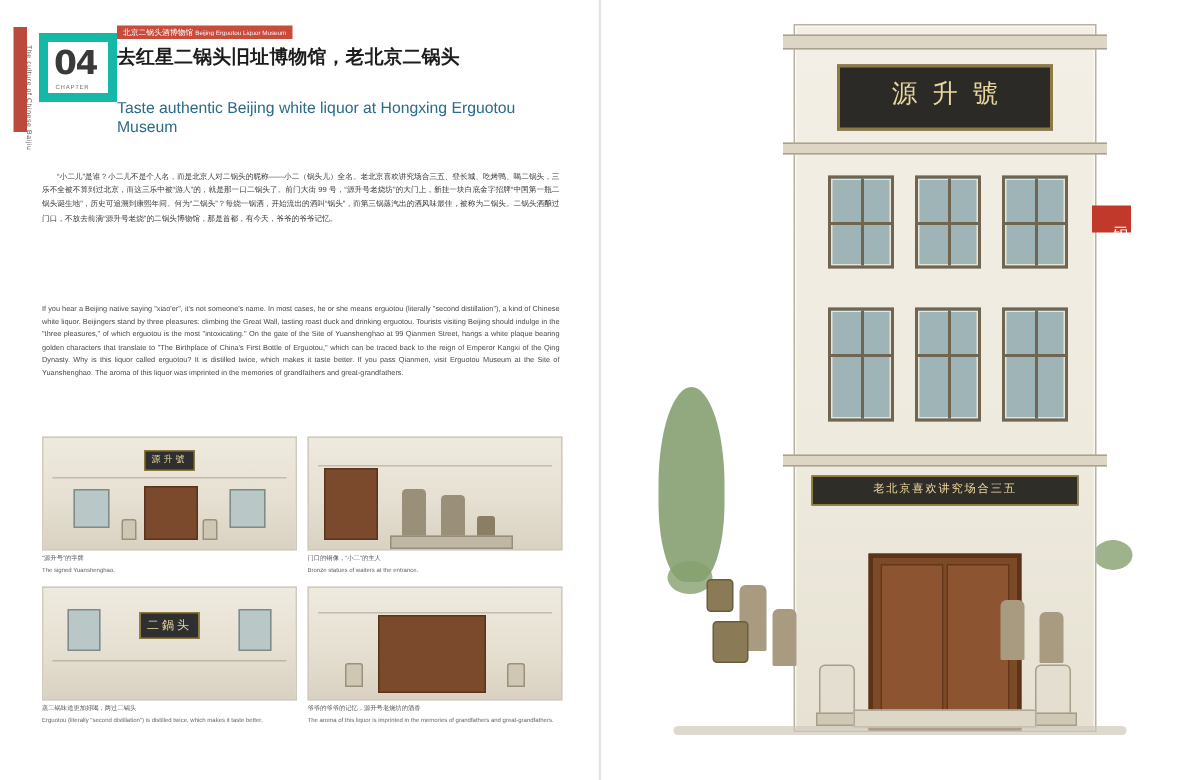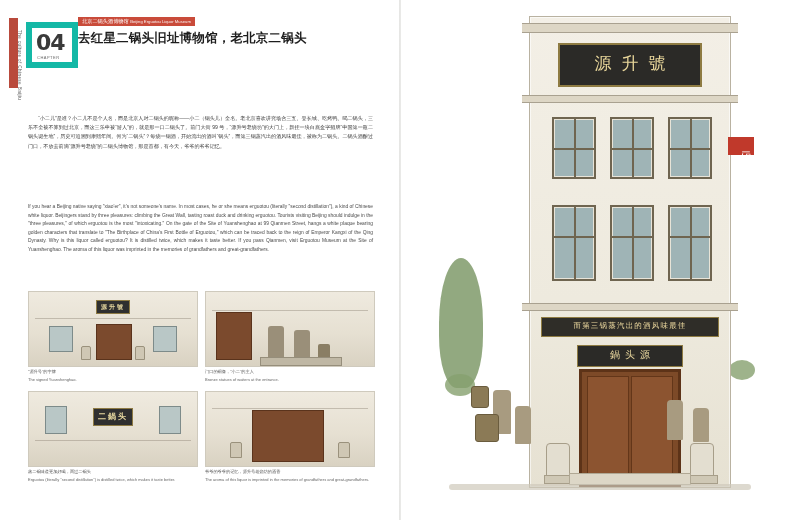--- a/index.html
+++ b/index.html
@@ -147,21 +147,20 @@
     position: absolute;
     left: 28px;
     top: 291px;
     width: 345px;
   }
   .ph {
     position: absolute;
     background: #e7e4dc;
     border: 0.5px solid #cfcabd;
     overflow: hidden;
-    font-weight: bold;
   }
   .ph-cap {
     position: absolute;
     font-size: 4.2px;
     line-height: 6px;
     color: #555;
     width: 168px;
   }
   .ph-cap.en { color: #666; font-size: 4px; }
 
@@ -426,20 +425,21 @@
 
     <div class="head-banner">
       <span>北京二锅头酒博物馆</span>
       <span class="en">Beijing Erguotou Liquor Museum</span>
     </div>
 
     <div class="title-cn">
       <div>去红星二锅头旧址博物馆，老北京二锅头</div>
     </div>
 
+    <div class="title-en">Taste authentic Beijing white liquor at Hongxing Erguotou Museum</div>
 
     <div class="body-cn">“小二儿”是谁？小二儿不是个人名，而是北京人对二锅头的昵称——小二（锅头儿）全名。老北京喜欢讲究场合三五、登长城、吃烤鸭、喝二锅头，三乐不全被不算到过北京，而这三乐中被“游人”的，就是那一口二锅头了。前门大街 99 号，“源升号老烧坊”的大门上，新挂一块白底金字招牌“中国第一瓶二锅头诞生地”，历史可追溯到康熙年间。何为“二锅头”？每烧一锅酒，开始流出的酒叫“锅头”，而第三锅蒸汽出的酒风味最佳，被称为二锅头。二锅头酒酿过门口，不放去前滴“源升号老烧”的二锅头博物馆，那是首都，有今天，爷爷的爷爷记忆。</div>
     <div class="body-en">If you hear a Beijing native saying "xiao'er", it's not someone's name. In most cases, he or she means erguotou (literally "second distillation"), a kind of Chinese white liquor. Beijingers stand by three pleasures: climbing the Great Wall, tasting roast duck and drinking erguotou. Tourists visiting Beijing should indulge in the "three pleasures," of which erguotou is the most "intoxicating." On the gate of the Site of Yuanshenghao at 99 Qianmen Street, hangs a white plaque bearing golden characters that translate to "The Birthplace of China's First Bottle of Erguotou," which can be traced back to the reign of Emperor Kangxi of the Qing Dynasty. Why is this liquor called erguotou? It is distilled twice, which makes it taste better. If you pass Qianmen, visit Erguotou Museum at the Site of Yuanshenghao. The aroma of this liquor was imprinted in the memories of grandfathers and great-grandfathers.</div>
 
     <div class="grid">
 
       <div class="ph" style="left:0; top:0; width:168px; height:74px;">
         <div class="mini-facade">
           <div class="mini-sign" style="top:8px; height:12px; line-height:12px;">源升號</div>
           <div class="mini-wall-line" style="left:6px; right:6px; top:26px;"></div>
@@ -529,22 +529,21 @@
         </div>
         <div class="bwin" style="left:80px; top:188px; width:40px; height:72px;">
           <div class="mull" style="left:50%; top:0; bottom:0; width:2px;"></div>
           <div class="mull" style="left:0; right:0; top:40%; height:2px;"></div>
         </div>
         <div class="bwin" style="left:138px; top:188px; width:40px; height:72px;">
           <div class="mull" style="left:50%; top:0; bottom:0; width:2px;"></div>
           <div class="mull" style="left:0; right:0; top:40%; height:2px;"></div>
         </div>
 
-        <div class="mid-sign">而第三锅蒸汽出的酒风味最佳</div>
-        <div class="door-sign">鍋头源</div>
+        <div class="mid-sign">老北京喜欢讲究场合三五</div>
 
         <div class="maindoor">
           <div class="leaf" style="left:5px;"></div>
           <div class="leaf" style="right:5px;"></div>
         </div>
 
         <div class="lion" style="left:16px;"></div>
         <div class="lion" style="right:16px;"></div>
 
         <div class="steps"></div>

